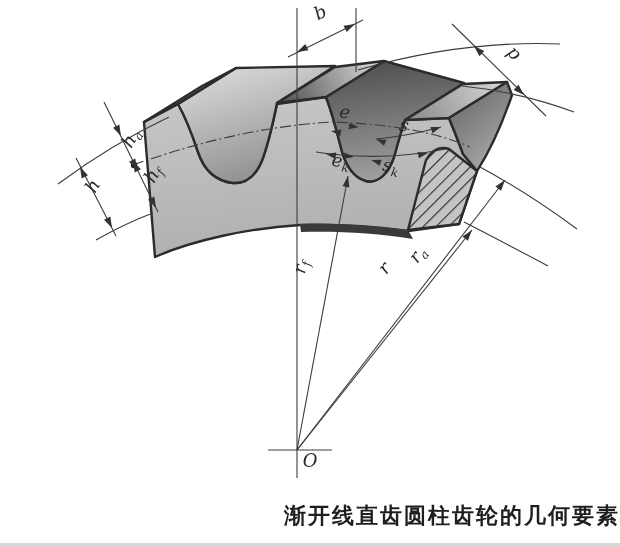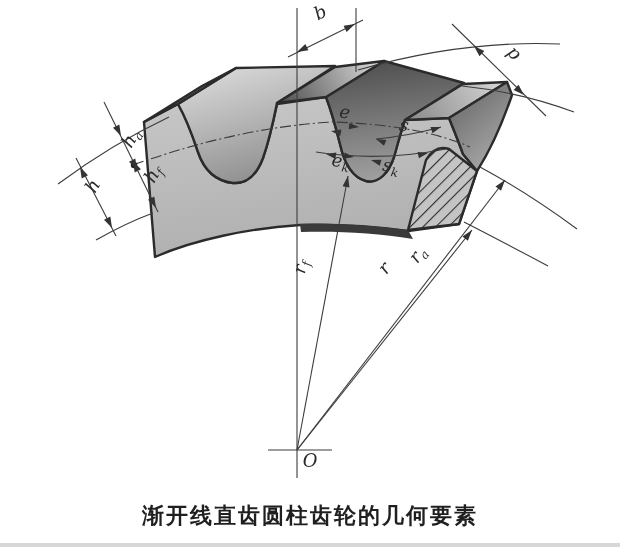--- a/index.html
+++ b/index.html
@@ -10,21 +10,21 @@
   svg{position:absolute;left:0;top:0;}
   .shape{stroke:#2b2b2b;stroke-width:2.4;stroke-linejoin:round;}
   .thin{stroke:#3c3c3c;stroke-width:1.1;fill:none;}
   .dashdot{stroke:#3c3c3c;stroke-width:1.1;fill:none;stroke-dasharray:11 3 2 3;}
   .arrow{fill:#333333;stroke:none;}
   .dim-label{font-family:"DejaVu Serif","Liberation Serif",serif;font-style:italic;
              font-size:18px;fill:#2a2a2a;text-anchor:middle;}
   .dim-label .sub{font-size:12px;font-style:italic;}
   .center-dot{fill:#1f1f1f;stroke:none;}
   #caption{
-    position:absolute;left:0;top:501px;width:100%;text-align:center;
+    position:absolute;left:0;top:501px;width:100%;text-align:right;
     font-family:"DejaVu Sans","Liberation Sans",sans-serif;
     font-weight:bold;font-size:22px;color:#1f1f1f;letter-spacing:2px;
   }
   #bottom-strip{position:absolute;left:0;top:543px;width:100%;height:4px;background:#d8d8d8;}
 </style>
 </head>
 <body>
 
 <div id="stage">
 <svg width="620" height="547" viewBox="0 0 620 547">

